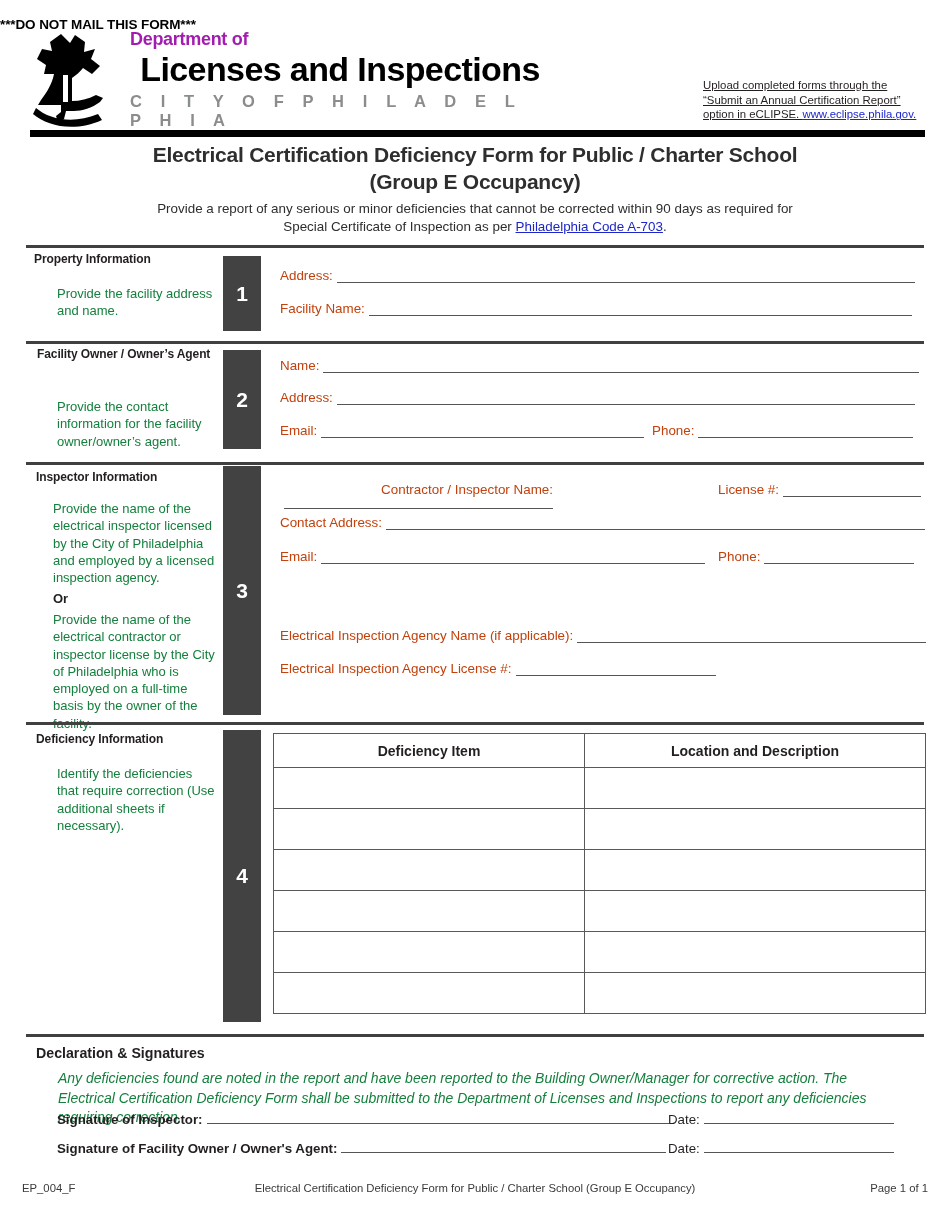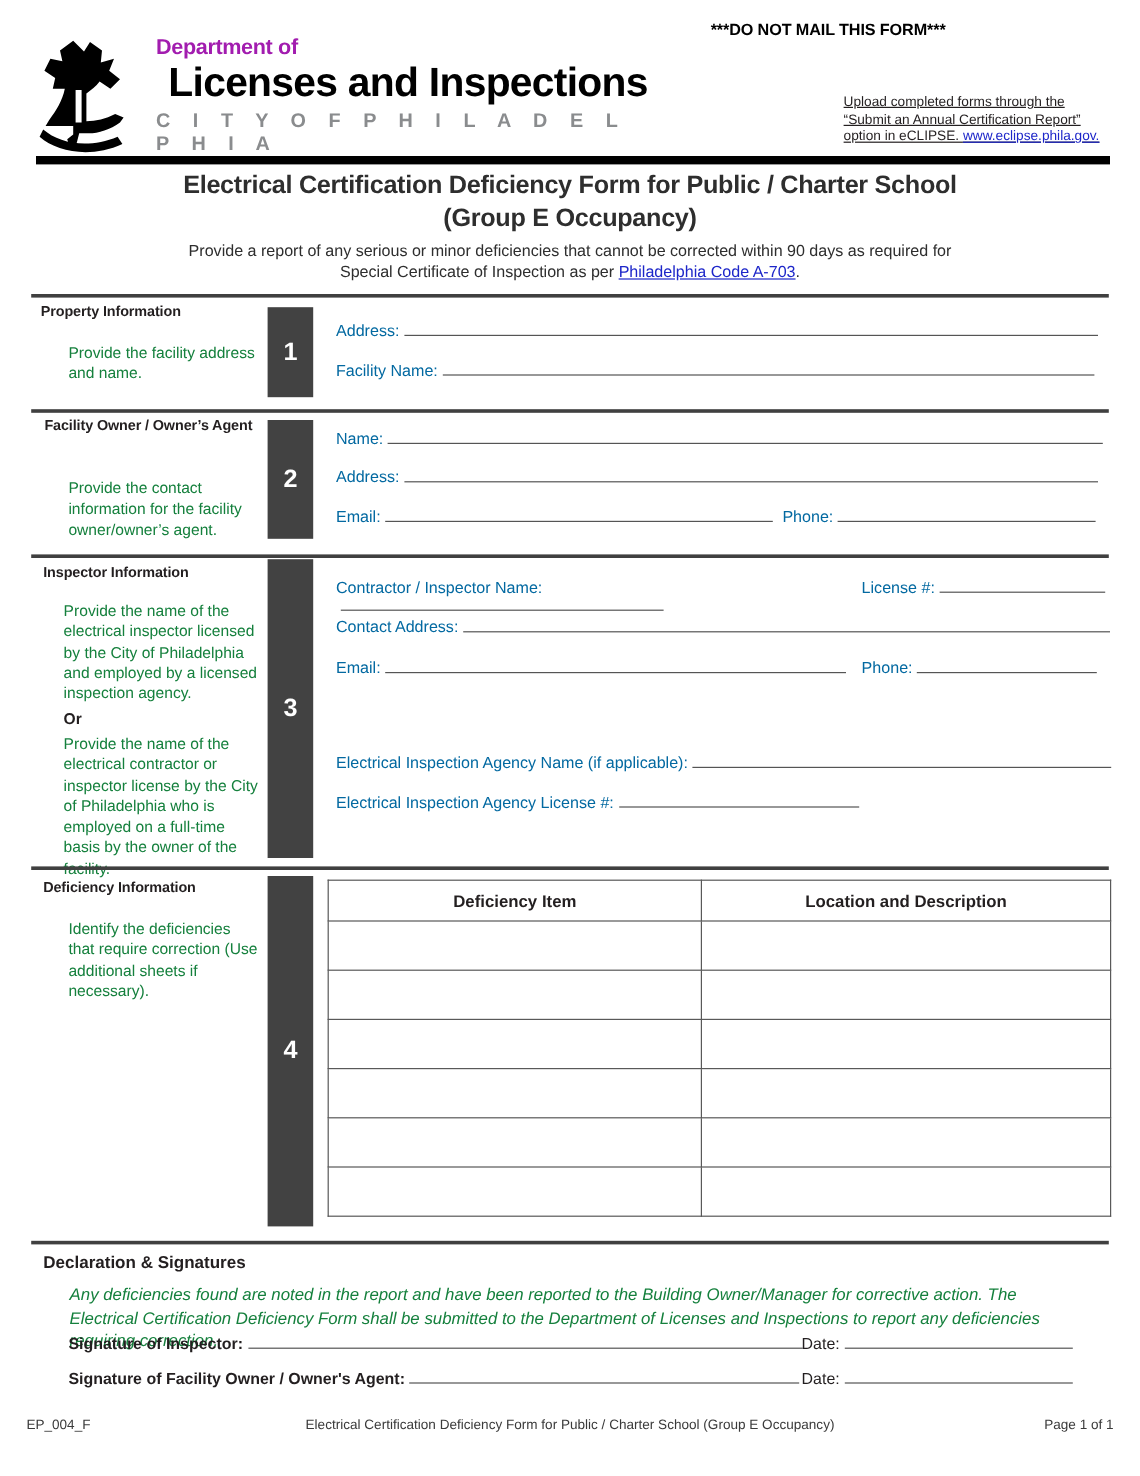--- a/index.html
+++ b/index.html
@@ -15,21 +15,21 @@
     color: #231f20;
     -webkit-font-smoothing: antialiased;
   }
 
   
   .do-not-mail {
     position: absolute;
     top: 17px;
     left: 0;
     width: 788px;
-    text-align: right;
+    text-align: left;
     font-size: 13.5px;
     font-weight: bold;
     letter-spacing: -0.1px;
     color: #000;
   }
   .logo-block {
     position: absolute;
     top: 30px;
     left: 30px;
     width: 520px;
@@ -152,24 +152,24 @@
     display: flex;
     align-items: center;
     justify-content: center;
     width: 38px;
   }
 
   
   .fld {
     position: absolute;
     font-size: 13.4px;
-    color: #0369a1;
+    color: #c2410c;
     white-space: nowrap;
     display: flex;
-    align-items: flex-start;
+    align-items: flex-end;
   }
   .fld .lbl { flex: 0 0 auto; }
   .rule {
     display: inline-block;
     border-bottom: 1.3px solid #555;
     height: 0.85em;
     margin-left: 4px;
   }
 
   

